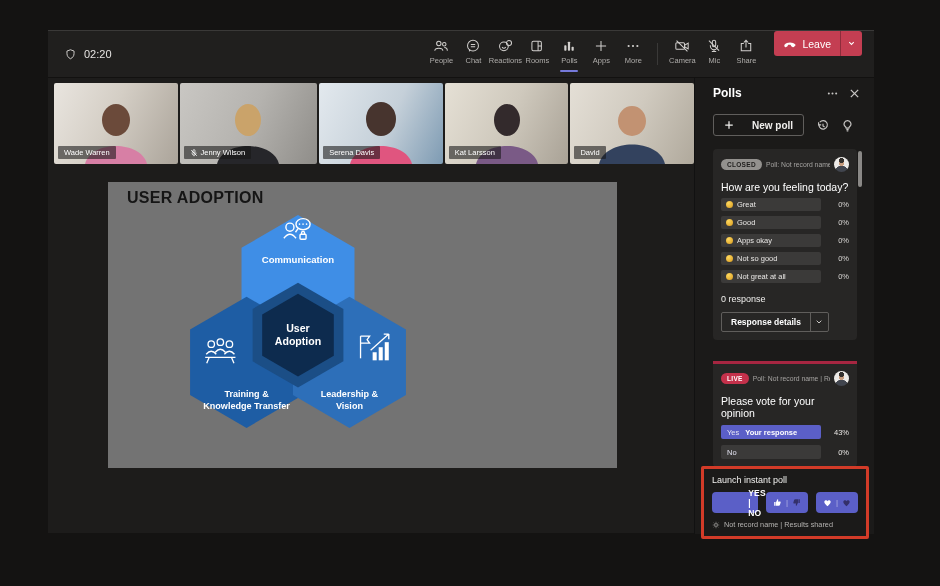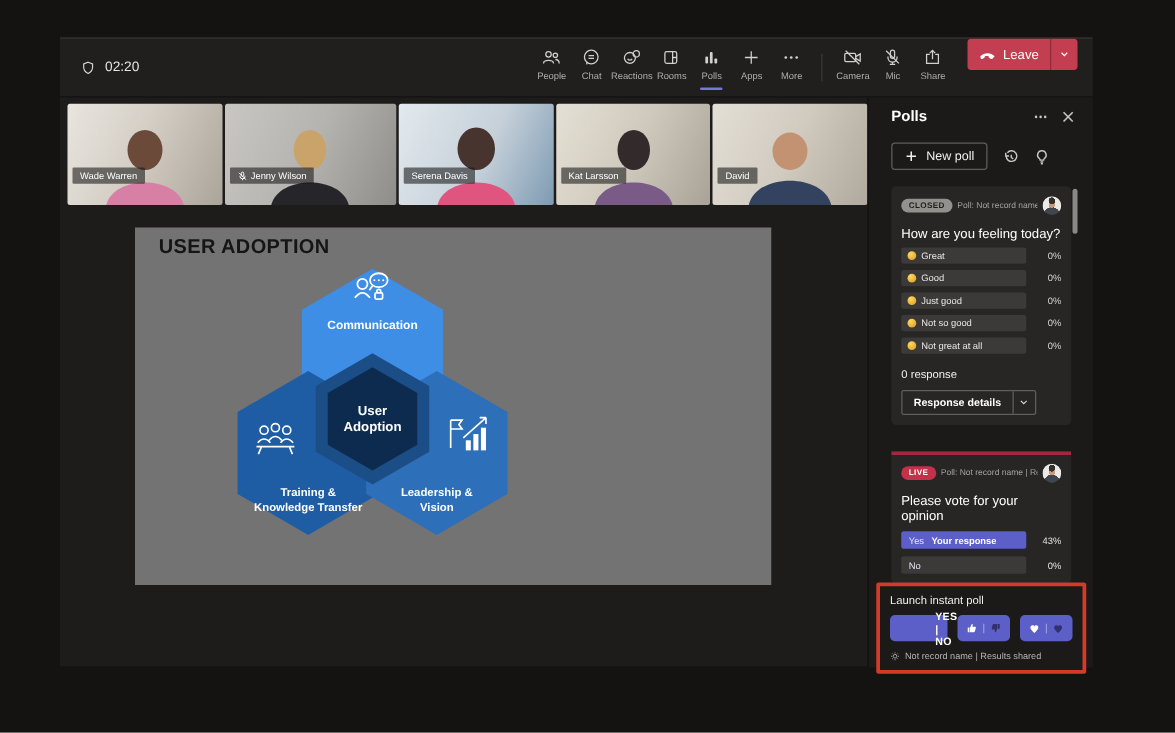--- a/index.html
+++ b/index.html
@@ -27,39 +27,39 @@
 
   
   .videos { position:absolute; left:6px; top:52px; width:640px; height:81px; display:flex; gap:2px; }
   .tile { flex:1; position:relative; overflow:hidden; border-radius:2px; cursor:pointer; }
   .tile svg.person { position:absolute; bottom:0; left:50%; transform:translateX(-50%); height:72px; width:110px; }
   .t0 { background:linear-gradient(115deg,#e9e5df 0%,#d4cec5 45%,#aba49a 100%); }
   .t1 { background:linear-gradient(115deg,#c9c7c3 0%,#b5b3af 50%,#8f8d89 100%);padding-left:14px; }
   .t2 { background:linear-gradient(115deg,#e3e9ee 0%,#c5d0d9 55%,#7e9bb3 100%); }
   .t3 { background:linear-gradient(115deg,#e5e0d5 0%,#cfc9bd 50%,#a9a296 100%); }
   .t4 { background:linear-gradient(115deg,#e4dfd6 0%,#d0cabf 50%,#b0a99c 100%); }
-  .nametag { position:absolute; left:4px; bottom:17px; background:rgba(22,22,22,.58); color:#fff; font-size:7.5px; padding:2px 6px; border-radius:1px; display:flex; align-items:center; gap:3px; }
+  .nametag { position:absolute; left:4px; bottom:5px; background:rgba(22,22,22,.58); color:#fff; font-size:7.5px; padding:2px 6px; border-radius:1px; display:flex; align-items:center; gap:3px; }
   .nametag svg { width:8px; height:8px; stroke:#fff; fill:none; stroke-width:1; }
 
   
   .slide { position:absolute; left:60px; top:151px; width:509px; height:286px; background:#737373; }
   .slide-title { position:absolute; left:19px; top:7px; font-size:16px; font-weight:bold; color:#151515; letter-spacing:.3px; }
   .diagram { position:absolute; left:74px; top:26px; width:232px; height:230px; }
   .hex-label { fill:#fff; font-weight:bold; text-anchor:middle; font-family:"Liberation Sans",sans-serif; }
 
   
   .panel { position:absolute; left:646px; top:47px; width:180px; height:456px; background:#1b1a19; border-left:1px solid #111; }
   .panel-header { position:absolute; left:18px; top:8px; right:14px; display:flex; align-items:center; }
   .panel-title { font-size:12px; font-weight:bold; color:#ffffff; }
   .ph-icons { margin-left:auto; display:flex; gap:11px; }
   .icon-btn { cursor:pointer; display:flex; }
   .icon-btn svg { width:11px; height:11px; stroke:#c8c6c4; fill:none; stroke-width:1.4; }
   .icon-btn svg .fill { fill:#c8c6c4; stroke:none; }
   .actions { position:absolute; left:18px; top:36px; display:flex; align-items:center; gap:12px; }
-  .new-poll-btn { display:flex; align-items:center; gap:7px; height:22px; padding:0 10px; border:1px solid #605e5c; border-radius:3px; color:#f0efed; font-size:10px; font-weight:normal; background:transparent; cursor:pointer;text-align:center; }
+  .new-poll-btn { display:flex; align-items:center; gap:18px; height:22px; padding:0 10px; border:1px solid #605e5c; border-radius:3px; color:#f0efed; font-size:10px; font-weight:bold; background:transparent; cursor:pointer;text-align:center; }
   .new-poll-btn svg { width:10px; height:10px; stroke:#f0efed; stroke-width:1.5; }
   .actions .icon-btn svg { width:13px; height:13px; }
 
   .card { position:absolute; left:18px; width:144px; background:#272625; border-radius:4px; padding:8px; }
   .card1 { top:71px; }
   .card2 { top:283px; border-top:3px solid #a62641; border-radius:0 0 4px 4px; padding-top:7px; }
   .card-head { display:flex; align-items:center; gap:4px; }
   .badge { font-size:6.5px; font-weight:bold; padding:2px 6px; border-radius:8px; letter-spacing:.3px; flex-shrink:0; }
   .badge-closed { background:#93918e; color:#1f1e1d; }
   .badge-live { background:#c4314b; color:#fff; }
@@ -378,21 +378,21 @@
         <div class="opt-row">
           <div class="opt-bar">
             <span class="opt-dot"></span>
             <span class="opt-label">Good</span>
           </div>
           <span class="opt-pct">0%</span>
         </div>
         <div class="opt-row">
           <div class="opt-bar">
             <span class="opt-dot"></span>
-            <span class="opt-label">Just good</span>
+            <span class="opt-label">Apps okay</span>
           </div>
           <span class="opt-pct">0%</span>
         </div>
         <div class="opt-row">
           <div class="opt-bar">
             <span class="opt-dot"></span>
             <span class="opt-label">Not so good</span>
           </div>
           <span class="opt-pct">0%</span>
         </div>

